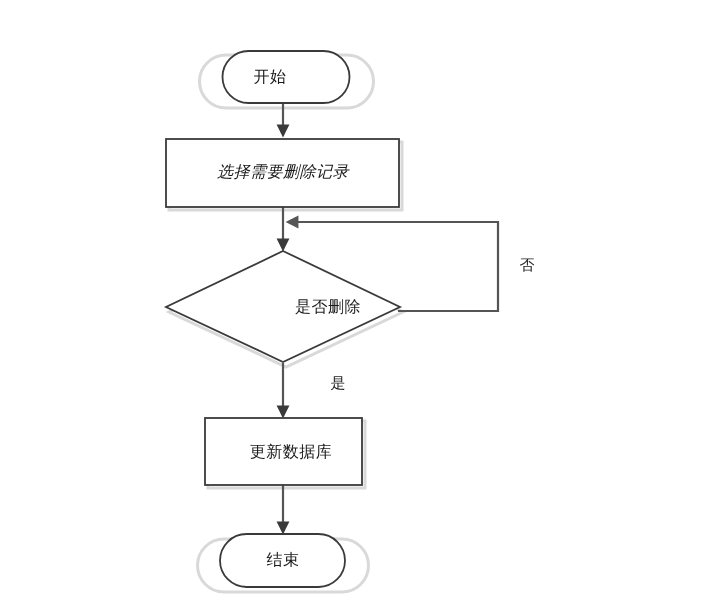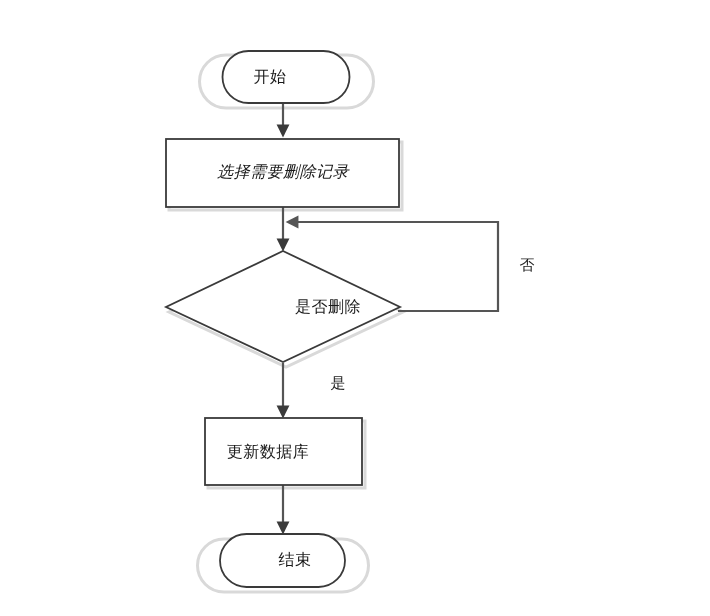--- a/index.html
+++ b/index.html
@@ -38,22 +38,22 @@
     font-size: 15px;
     color: #1a1a1a;
     text-align: center;
     white-space: nowrap;
     transform: translate(-50%, -50%);
     user-select: none;
   }
   .lbl-start  { left: 270px; top: 77px; text-align: center;  }
   .lbl-select { left: 283px; top: 172px; font-style: italic; }
   .lbl-cond   { left: 288px; top: 307px; margin-left: 40px; }
-  .lbl-update { left: 268px; top: 452px; }
-  .lbl-end    { left: 295px; top: 560px; }
+  .lbl-update { left: 291px; top: 452px; }
+  .lbl-end    { left: 283px; top: 560px; }
   .lbl-no     { left: 527px; top: 265px; }
   .lbl-yes    { left: 338px; top: 383px; }
 </style>
 </head>
 <body>
 
 <svg id="flowchart-canvas" viewBox="0 0 710 616" xmlns="http://www.w3.org/2000/svg">
 
   <defs>
     <marker id="arrow-down" viewBox="0 0 12 12" refX="6" refY="6" markerWidth="7" markerHeight="7" orient="auto-start-reverse">

